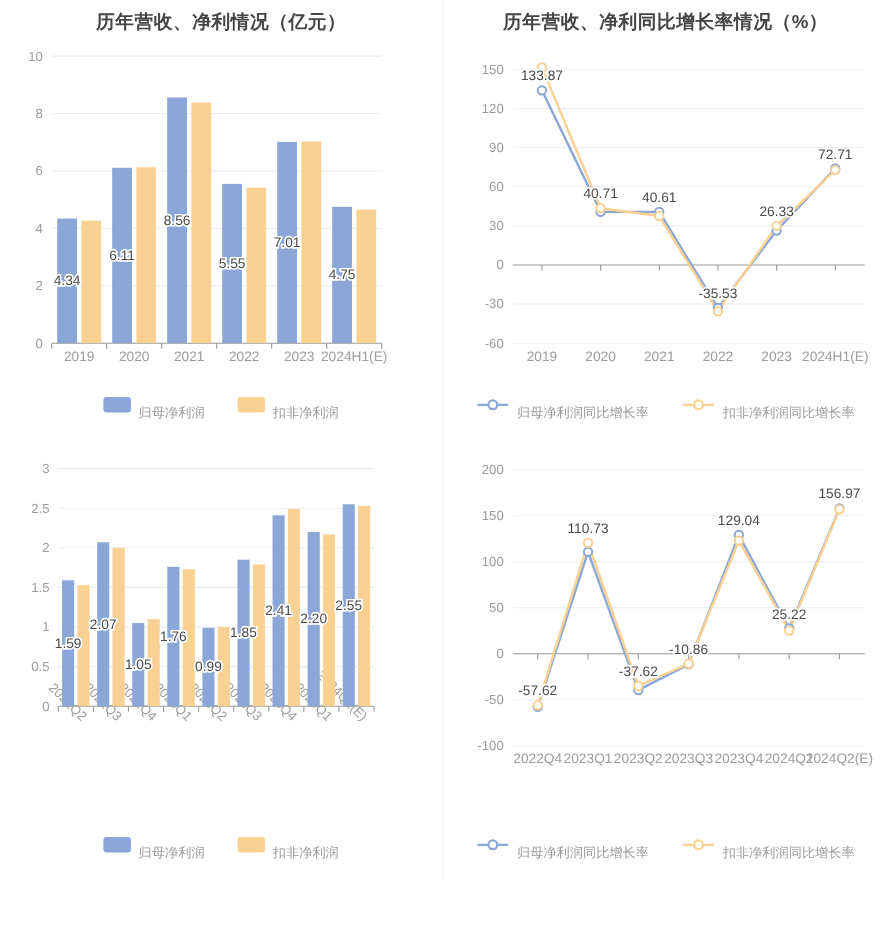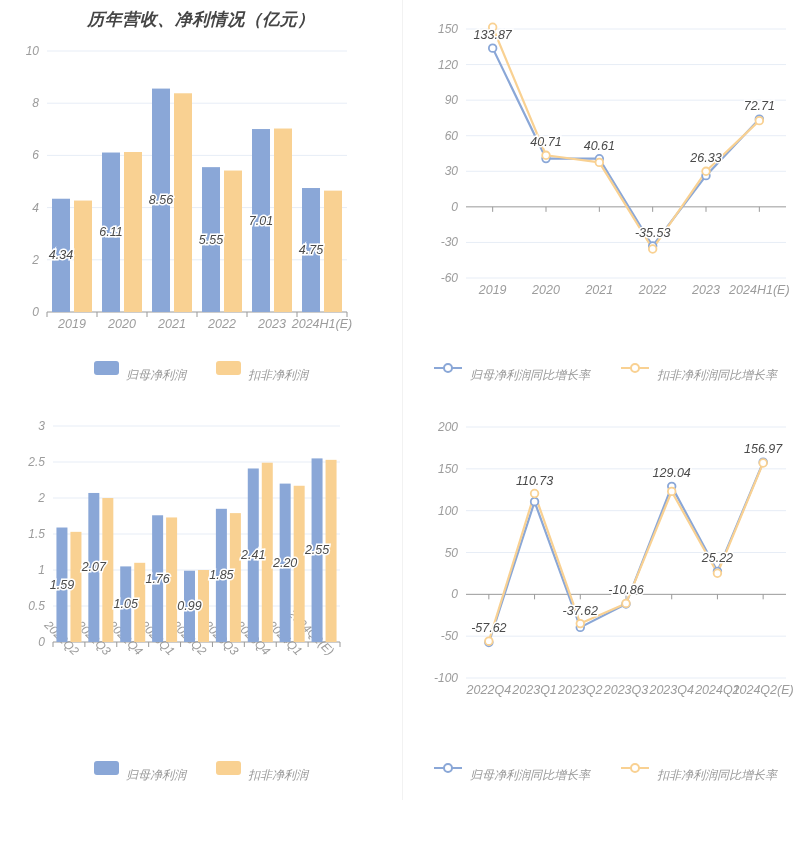--- a/index.html
+++ b/index.html
@@ -1,18 +1,18 @@
 <!DOCTYPE html>
 <html><head>
 <meta charset="utf-8">
 <style>
   * { margin:0; padding:0; box-sizing:border-box; }
   html,body { width:807px; height:846px; background:#ffffff; font-family:"Liberation Sans",sans-serif; }
   .page { width:807px; height:846px; background:#fff; overflow:hidden; }
-  .grid { display:grid; grid-template-columns:403px 404px; grid-template-rows:400px 400px;font-style:italic; }
+  .grid { display:grid; grid-template-columns:403px 404px; grid-template-rows:400px 400px; }
   .panel { display:flex; flex-direction:column; align-items:center; }
   .panel.left-col { border-right:1px solid #f2f2f2; }
   .chart-title { margin-top:8px; height:26px; line-height:24px; font-size:17px; font-weight:bold; color:#454545; text-align:center; letter-spacing:0.5px; }
   svg.chart { display:block; }
   .legend { display:flex; align-items:center; justify-content:center; gap:30px; margin-top:auto; margin-bottom:16px; }
   .legend-item { display:flex; align-items:center; gap:7px; cursor:pointer; }
   .legend-swatch { width:25px; height:14px; border-radius:3px; display:inline-block; }
   .legend-label { font-size:12px; color:#999999;margin-top:16px; }
   .footer { height:46px; display:flex; align-items:flex-start; justify-content:center; padding-top:10px; font-size:13px; color:#757575; }
 </style>
@@ -75,20 +75,21 @@
             <span class="legend-label">归母净利润</span>
           </span>
           <span class="legend-item">
             <span class="legend-swatch" style="background: rgb(249, 209, 146);"></span>
             <span class="legend-label">扣非净利润</span>
           </span>
         </div>
     </section>
 
     <section class="panel">
+      <h2 class="chart-title">历年营收、净利同比增长率情况（%）</h2>
       <svg class="chart" id="chart-1" width="403" height="300">
           <line x1="62" x2="382" y1="278" y2="278" stroke="#E7EDF6" stroke-width="1"></line>
           <text x="54" y="282" text-anchor="end" font-size="12" fill="#9C9C9C">-60</text>
           <line x1="62" x2="382" y1="242.42857142857144" y2="242.42857142857144" stroke="#E7EDF6" stroke-width="1"></line>
           <text x="54" y="246.42857142857144" text-anchor="end" font-size="12" fill="#9C9C9C">-30</text>
           <text x="54" y="210.85714285714286" text-anchor="end" font-size="12" fill="#9C9C9C">0</text>
           <line x1="62" x2="382" y1="171.28571428571428" y2="171.28571428571428" stroke="#E7EDF6" stroke-width="1"></line>
           <text x="54" y="175.28571428571428" text-anchor="end" font-size="12" fill="#9C9C9C">30</text>
           <line x1="62" x2="382" y1="135.71428571428572" y2="135.71428571428572" stroke="#E7EDF6" stroke-width="1"></line>
           <text x="54" y="139.71428571428572" text-anchor="end" font-size="12" fill="#9C9C9C">60</text>

